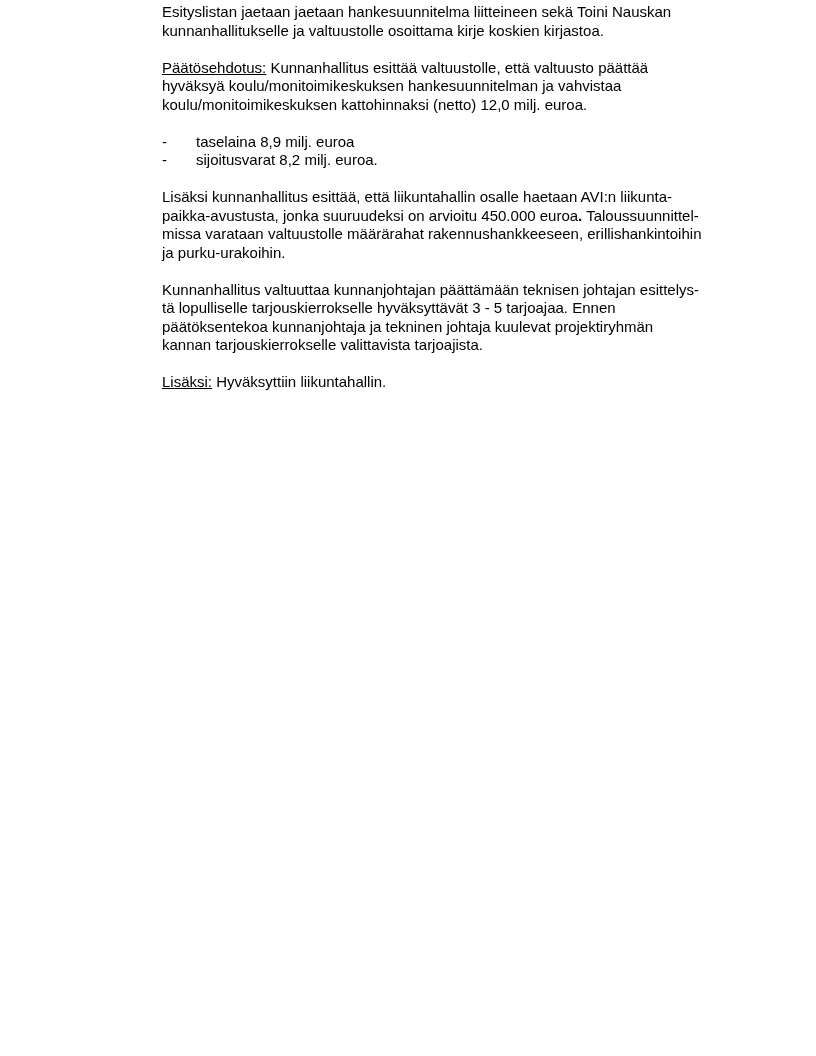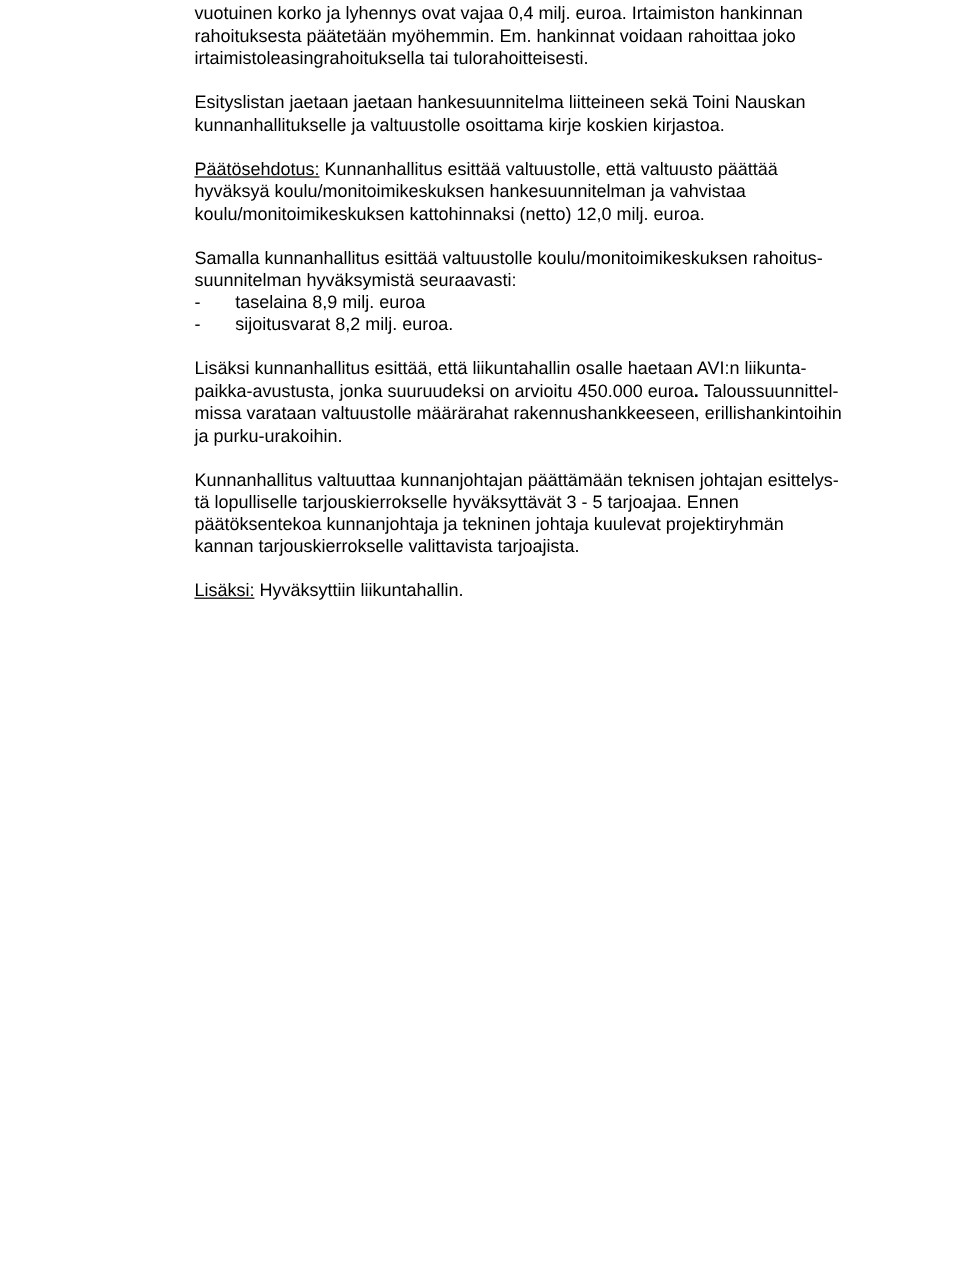--- a/index.html
+++ b/index.html
@@ -61,34 +61,29 @@
     flex: 1;
     white-space: pre;
   }
 </style>
 </head>
 <body>
 
 <div class="page">
   <div class="doc">
 
-    <p class="para">vuotuinen korko ja lyhennys ovat vajaa 0,4 milj. euroa. Irtaimiston hankinnan
-rahoituksesta päätetään myöhemmin. Em. hankinnat voidaan rahoittaa joko
-irtaimistoleasingrahoituksella tai tulorahoitteisesti.</p>
 
     <p class="para">Esityslistan jaetaan jaetaan hankesuunnitelma liitteineen sekä Toini Nauskan
 kunnanhallitukselle ja valtuustolle osoittama kirje koskien kirjastoa.</p>
 
 
     <p class="para"><span class="label">Päätösehdotus:</span><span> Kunnanhallitus esittää valtuustolle, että valtuusto päättää
 hyväksyä koulu/monitoimikeskuksen hankesuunnitelman ja vahvistaa
 koulu/monitoimikeskuksen kattohinnaksi (netto) 12,0 milj. euroa.</span></p>
 
-    <p class="para no-gap">Samalla kunnanhallitus esittää valtuustolle koulu/monitoimikeskuksen rahoitus-
-suunnitelman hyväksymistä seuraavasti:</p>
 
     <div class="list">
       <div class="list-item">
         <span class="dash">-</span>
         <span class="item-text">taselaina 8,9 milj. euroa</span>
       </div>
       <div class="list-item">
         <span class="dash">-</span>
         <span class="item-text">sijoitusvarat 8,2 milj. euroa.</span>
       </div>

